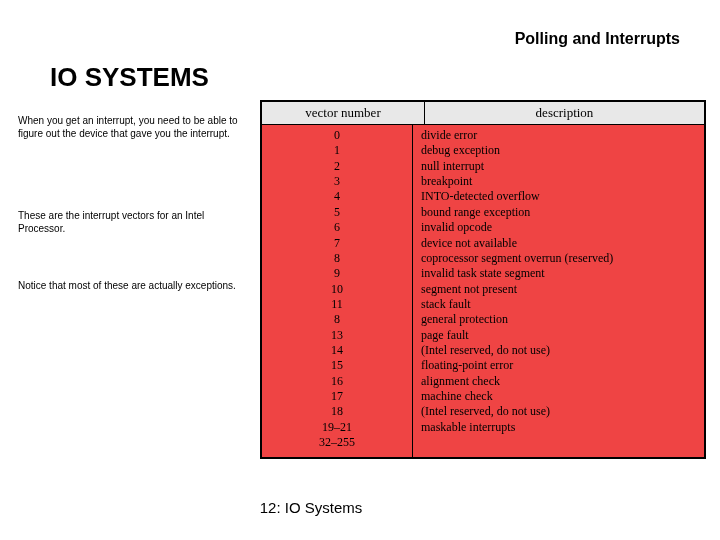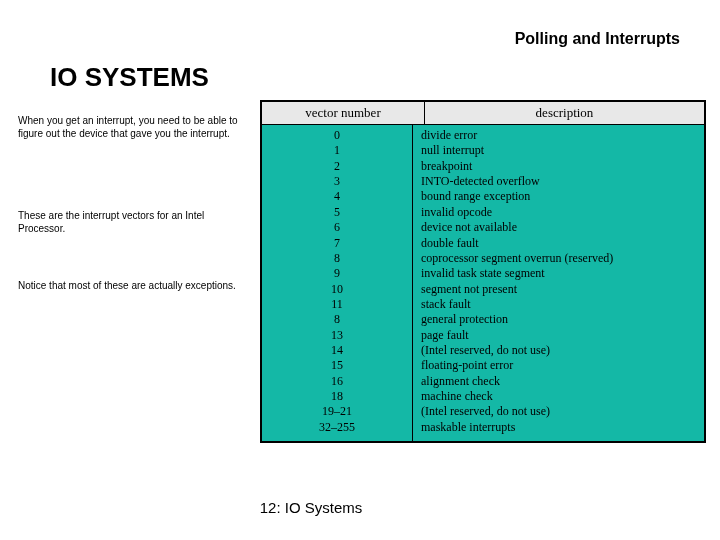--- a/index.html
+++ b/index.html
@@ -40,21 +40,21 @@
   .p1 { top: 115px; }
   .p2 { top: 210px; }
   .p3 { top: 280px; }
 
   .table-wrap {
     position: absolute;
     top: 100px;
     left: 260px;
     width: 442px;
     border: 2px solid #000;
-    background: #14b8a6;
+    background: #ef4444;
     font-family: "Times New Roman", Times, serif;
   }
   .thead-row {
     display: flex;
     background: #e8e8e8;
     border-bottom: 1px solid #000;
   }
   .th-vec {
     width: 150px;
     text-align: center;
@@ -124,33 +124,34 @@
         <div class="row-line">7</div>
         <div class="row-line">8</div>
         <div class="row-line">9</div>
         <div class="row-line">10</div>
         <div class="row-line">11</div>
         <div class="row-line">8</div>
         <div class="row-line">13</div>
         <div class="row-line">14</div>
         <div class="row-line">15</div>
         <div class="row-line">16</div>
+        <div class="row-line">17</div>
         <div class="row-line">18</div>
         <div class="row-line">19–21</div>
         <div class="row-line">32–255</div>
       </div>
     <div class="col-desc" id="col-desc">
         <div class="row-line">divide error</div>
+        <div class="row-line">debug exception</div>
         <div class="row-line">null interrupt</div>
         <div class="row-line">breakpoint</div>
         <div class="row-line">INTO-detected overflow</div>
         <div class="row-line">bound range exception</div>
         <div class="row-line">invalid opcode</div>
         <div class="row-line">device not available</div>
-        <div class="row-line">double fault</div>
         <div class="row-line">coprocessor segment overrun (reserved)</div>
         <div class="row-line">invalid task state segment</div>
         <div class="row-line">segment not present</div>
         <div class="row-line">stack fault</div>
         <div class="row-line">general protection</div>
         <div class="row-line">page fault</div>
         <div class="row-line">(Intel reserved, do not use)</div>
         <div class="row-line">floating-point error</div>
         <div class="row-line">alignment check</div>
         <div class="row-line">machine check</div>

